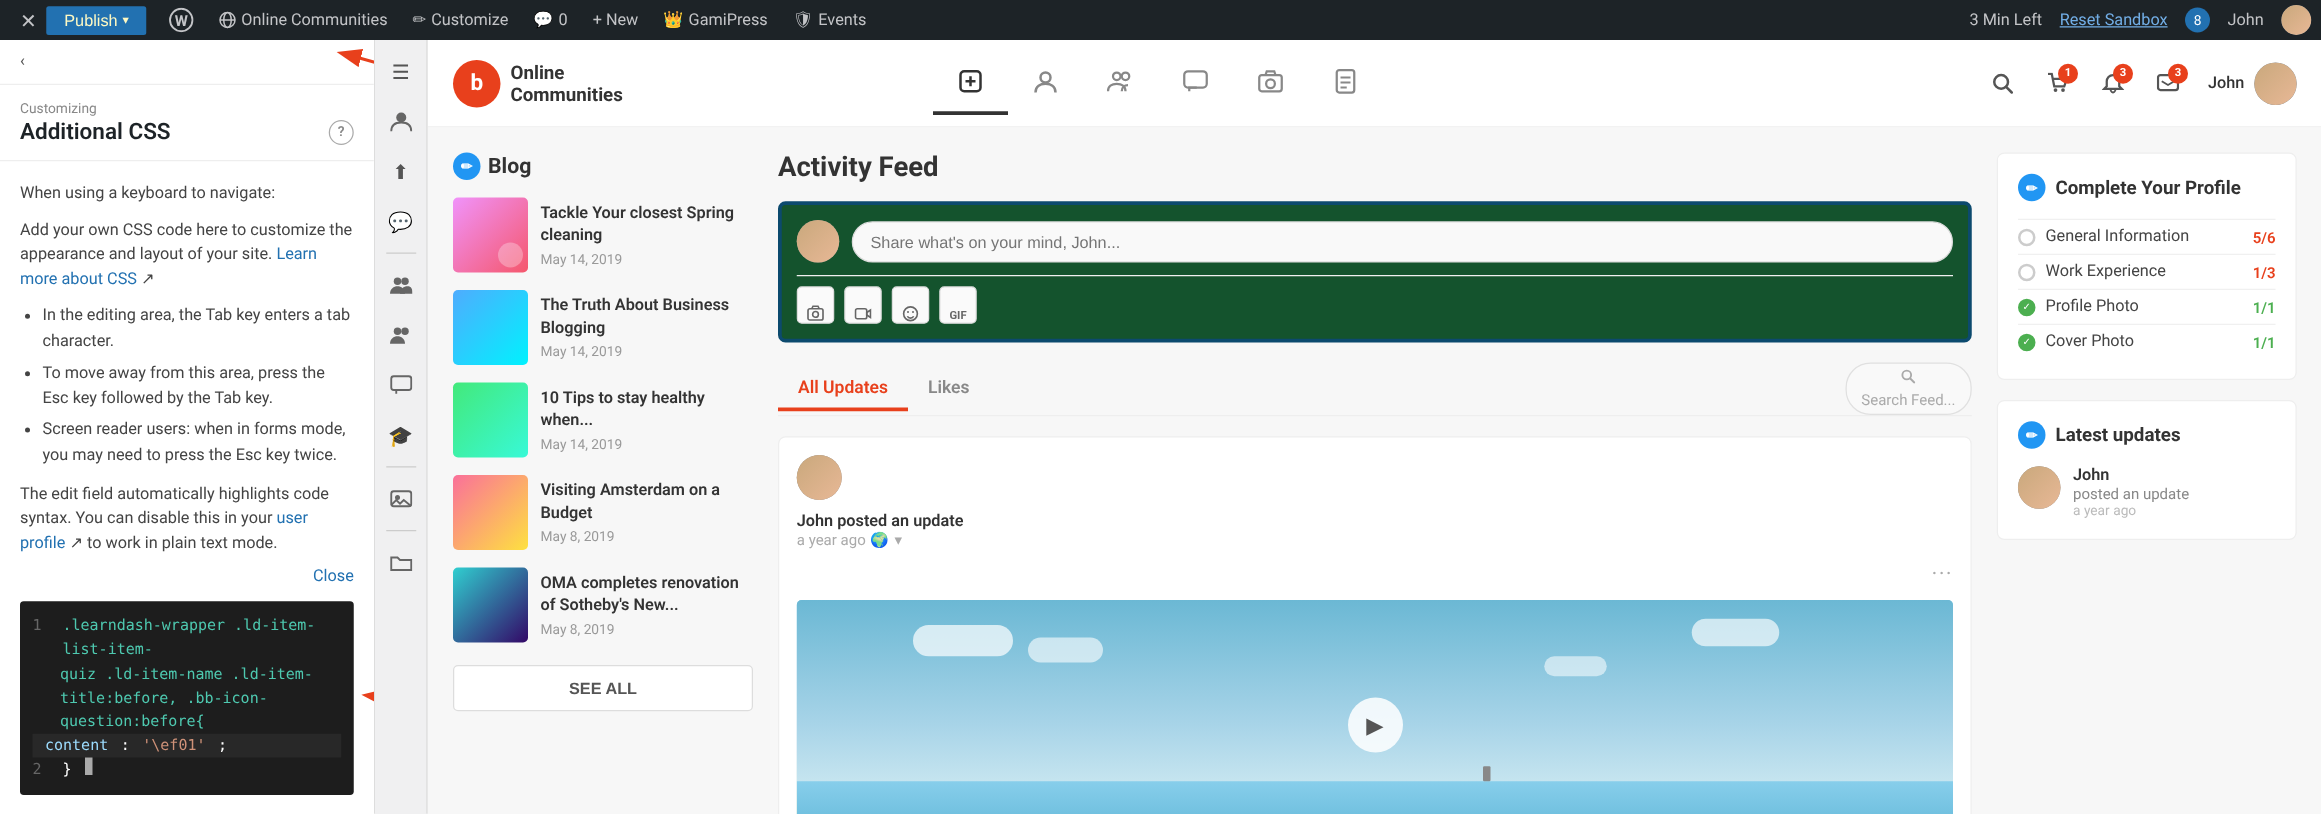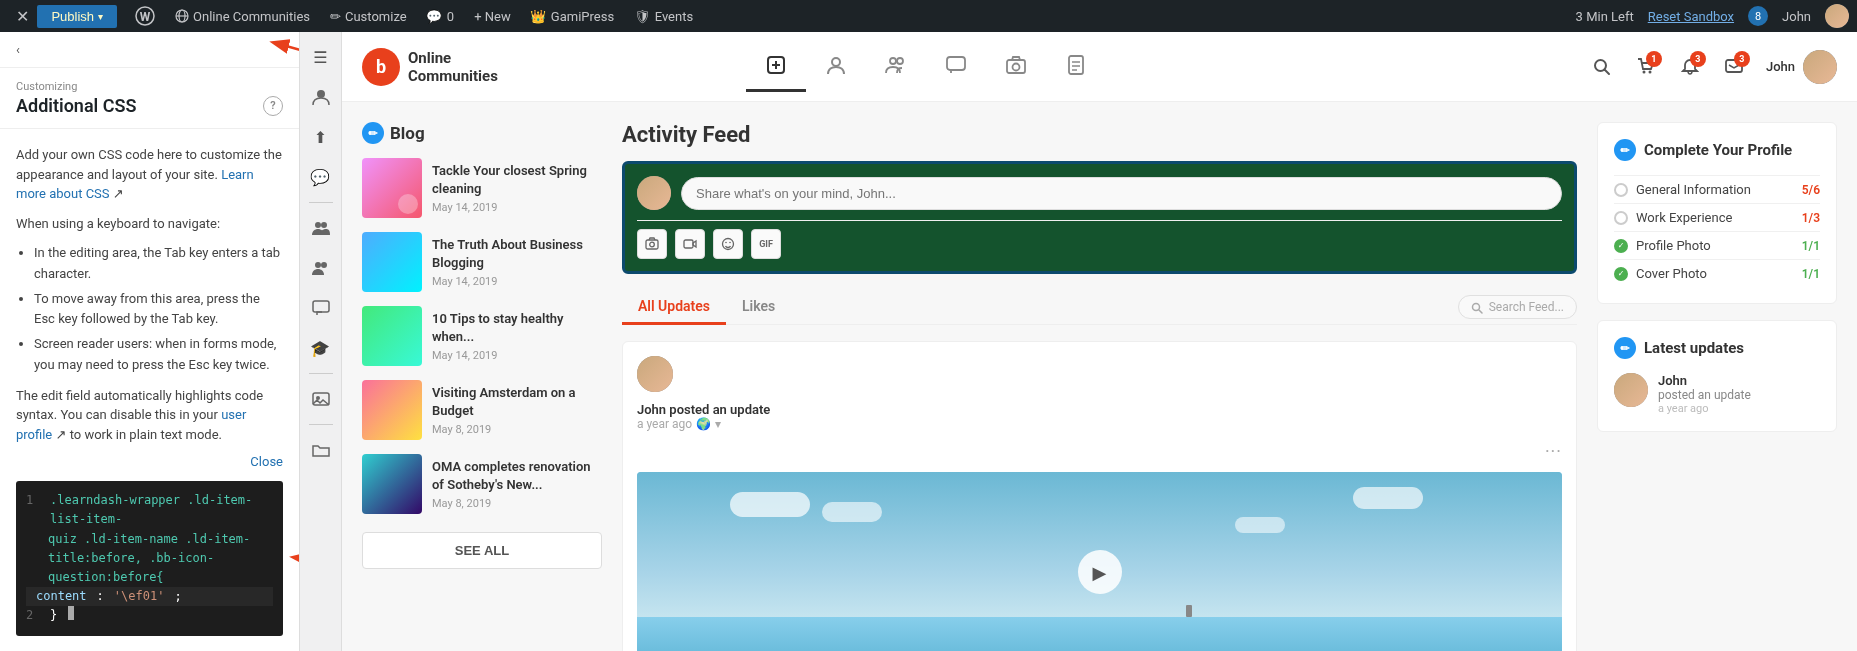--- a/index.html
+++ b/index.html
@@ -399,21 +399,21 @@
       cursor: text;
     }
     .share-actions {
       display: flex;
       gap: 8px;
       padding-top: 8px;
       border-top: 1px solid #f0f0f0;
     }
     .share-action-btn {
       width: 30px; height: 30px;
-      display: flex; align-items: center; justify-content: center;
+      display: flex; align-items: flex-end; justify-content: center;
       border: 1px solid #ddd;
       border-radius: 4px;
       cursor: pointer;
       color: #666;
       font-size: 14px;
       background: #fafafa;
     }
 
     .feed-tabs {
       display: flex;
@@ -431,28 +431,29 @@
       border-bottom: 3px solid transparent;
       margin-bottom: -1px;
     }
     .feed-tab.active {
       color: #e8401c;
       border-bottom: 3px solid #e8401c;
     }
     .feed-search {
       margin-left: auto;
       display: flex;
-      align-items: flex-end;
+      align-items: center;
       background: #f9f9f9;
       border: 1px solid #e0e0e0;
       border-radius: 20px;
       padding: 4px 12px;
       gap: 6px;
       font-size: 12px;
       color: #aaa;
+      flex-direction: column;
     }
 
     .activity-post {
       background: #fff;
       border: 1px solid #eee;
       border-radius: 6px;
       padding: 14px;
       margin-bottom: 14px;
     }
     .post-header {
@@ -700,26 +701,26 @@
 
     <div class="customizer-header">
       <div class="customizer-label">Customizing</div>
       <div class="customizer-title">
         <span>Additional CSS</span>
         <div class="help-icon">?</div>
       </div>
     </div>
 
     <div class="customizer-content">
+      <p>When using a keyboard to navigate:</p>
       <p>
         Add your own CSS code here to customize the appearance and layout of your site.
         <a>Learn more about CSS</a>
         <span> ↗</span>
       </p>
-      <p>When using a keyboard to navigate:</p>
       <ul>
         <li>In the editing area, the Tab key enters a tab character.</li>
         <li>To move away from this area, press the Esc key followed by the Tab key.</li>
         <li>Screen reader users: when in forms mode, you may need to press the Esc key twice.</li>
       </ul>
       <p>
         The edit field automatically highlights code syntax. You can disable this in your <a>user profile</a> <span>↗</span> to work in plain text mode.
       </p>
 
       <a class="close-link">Close</a>

